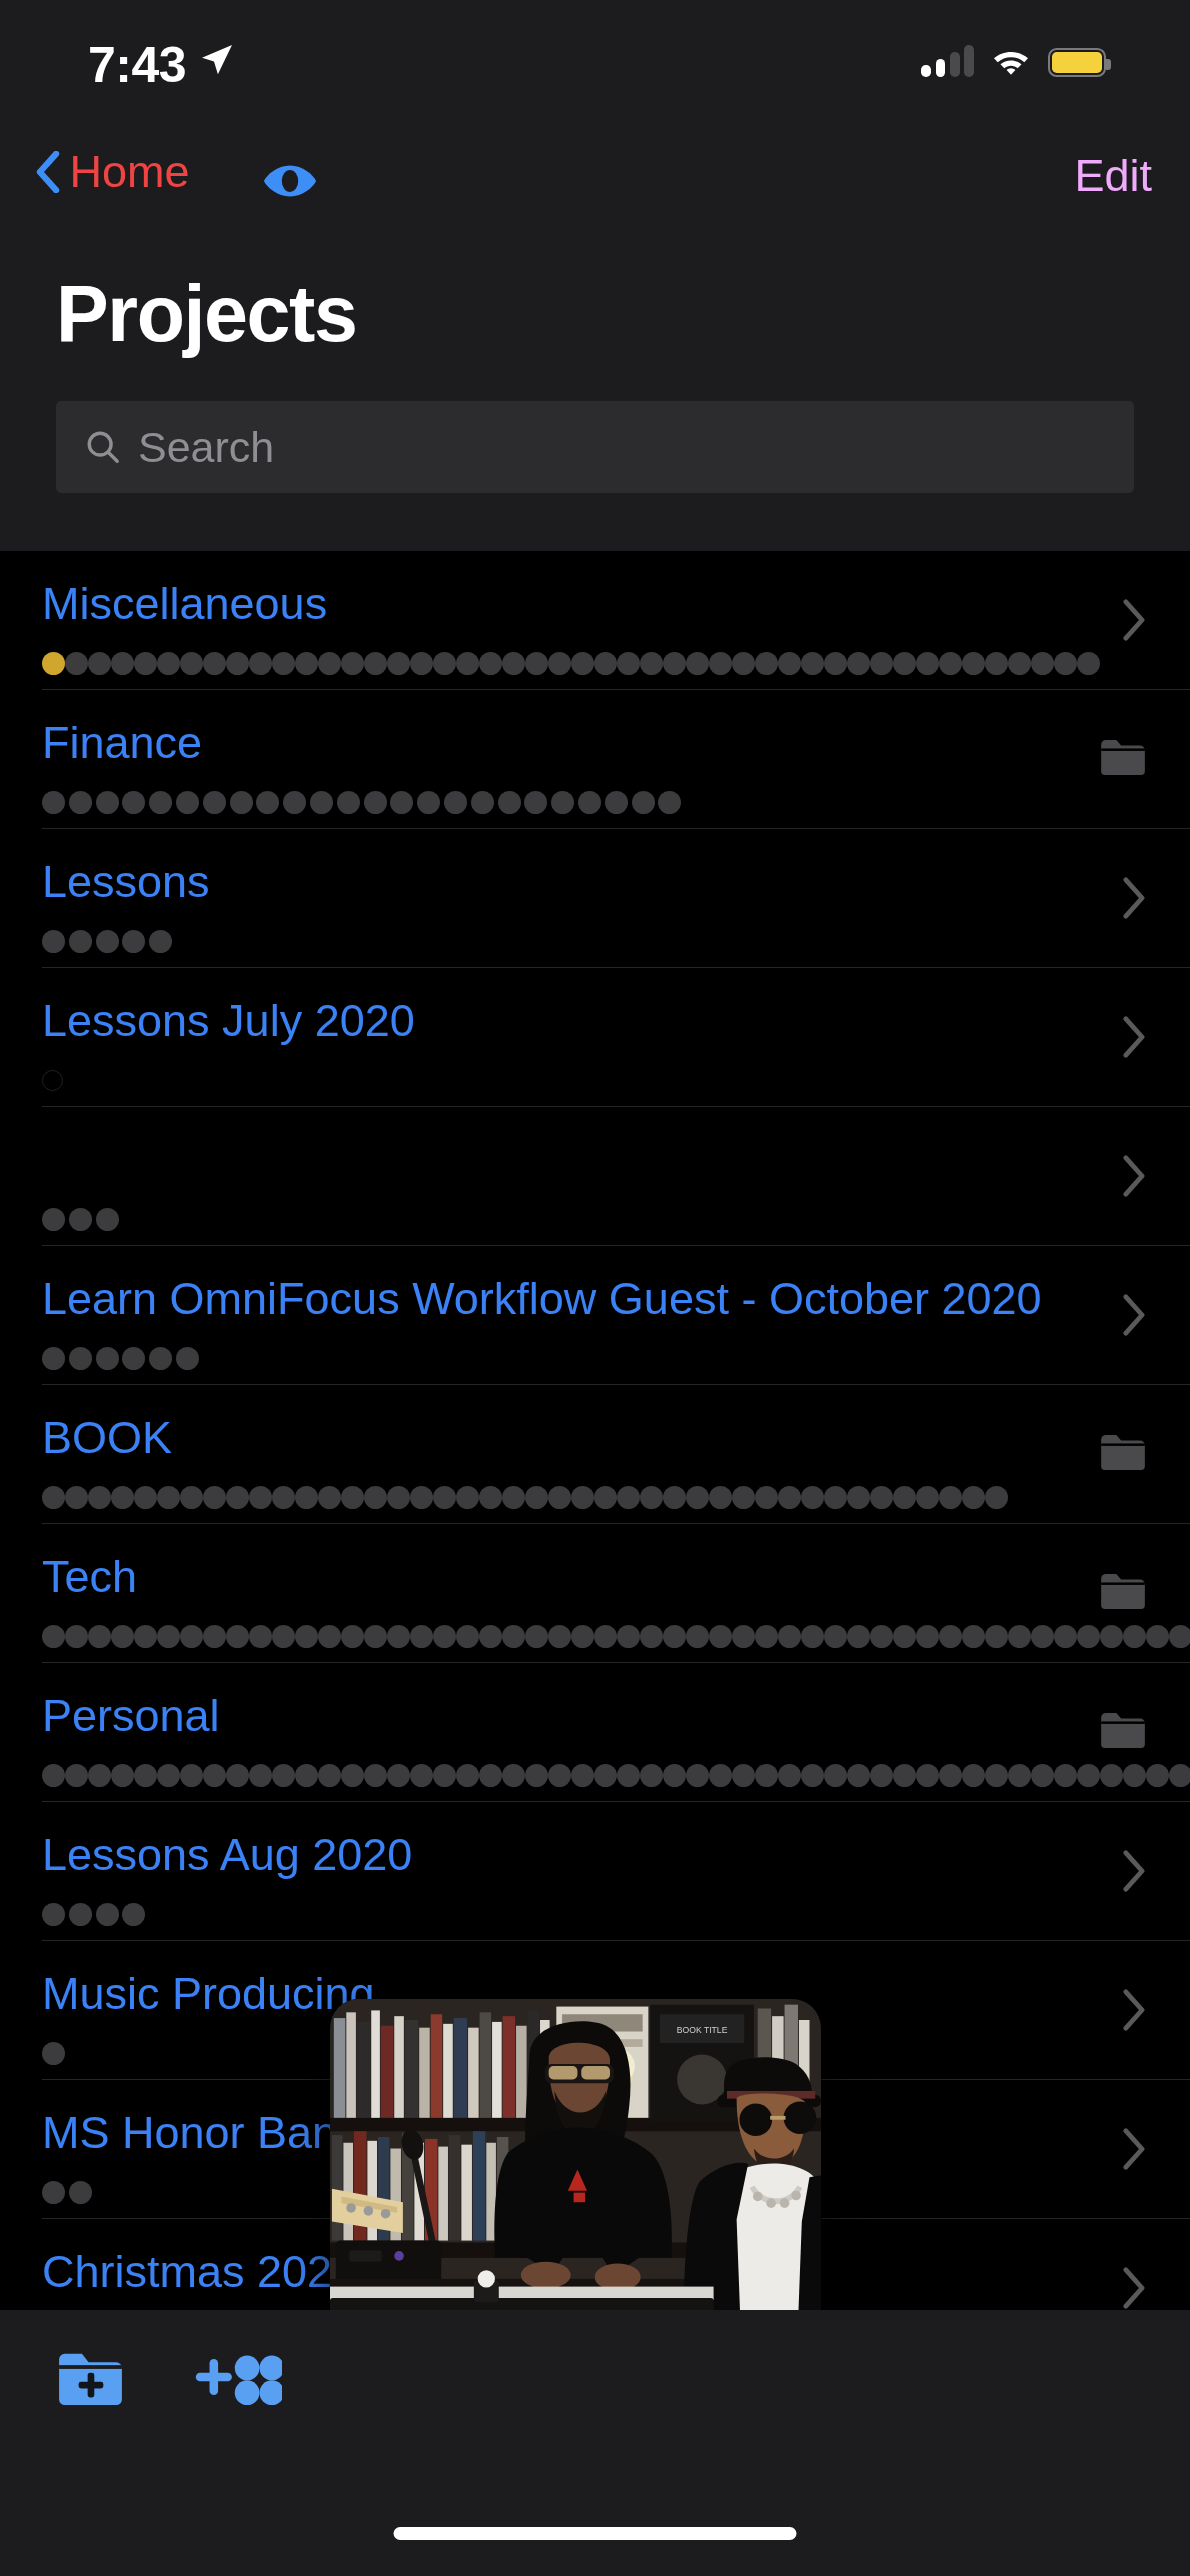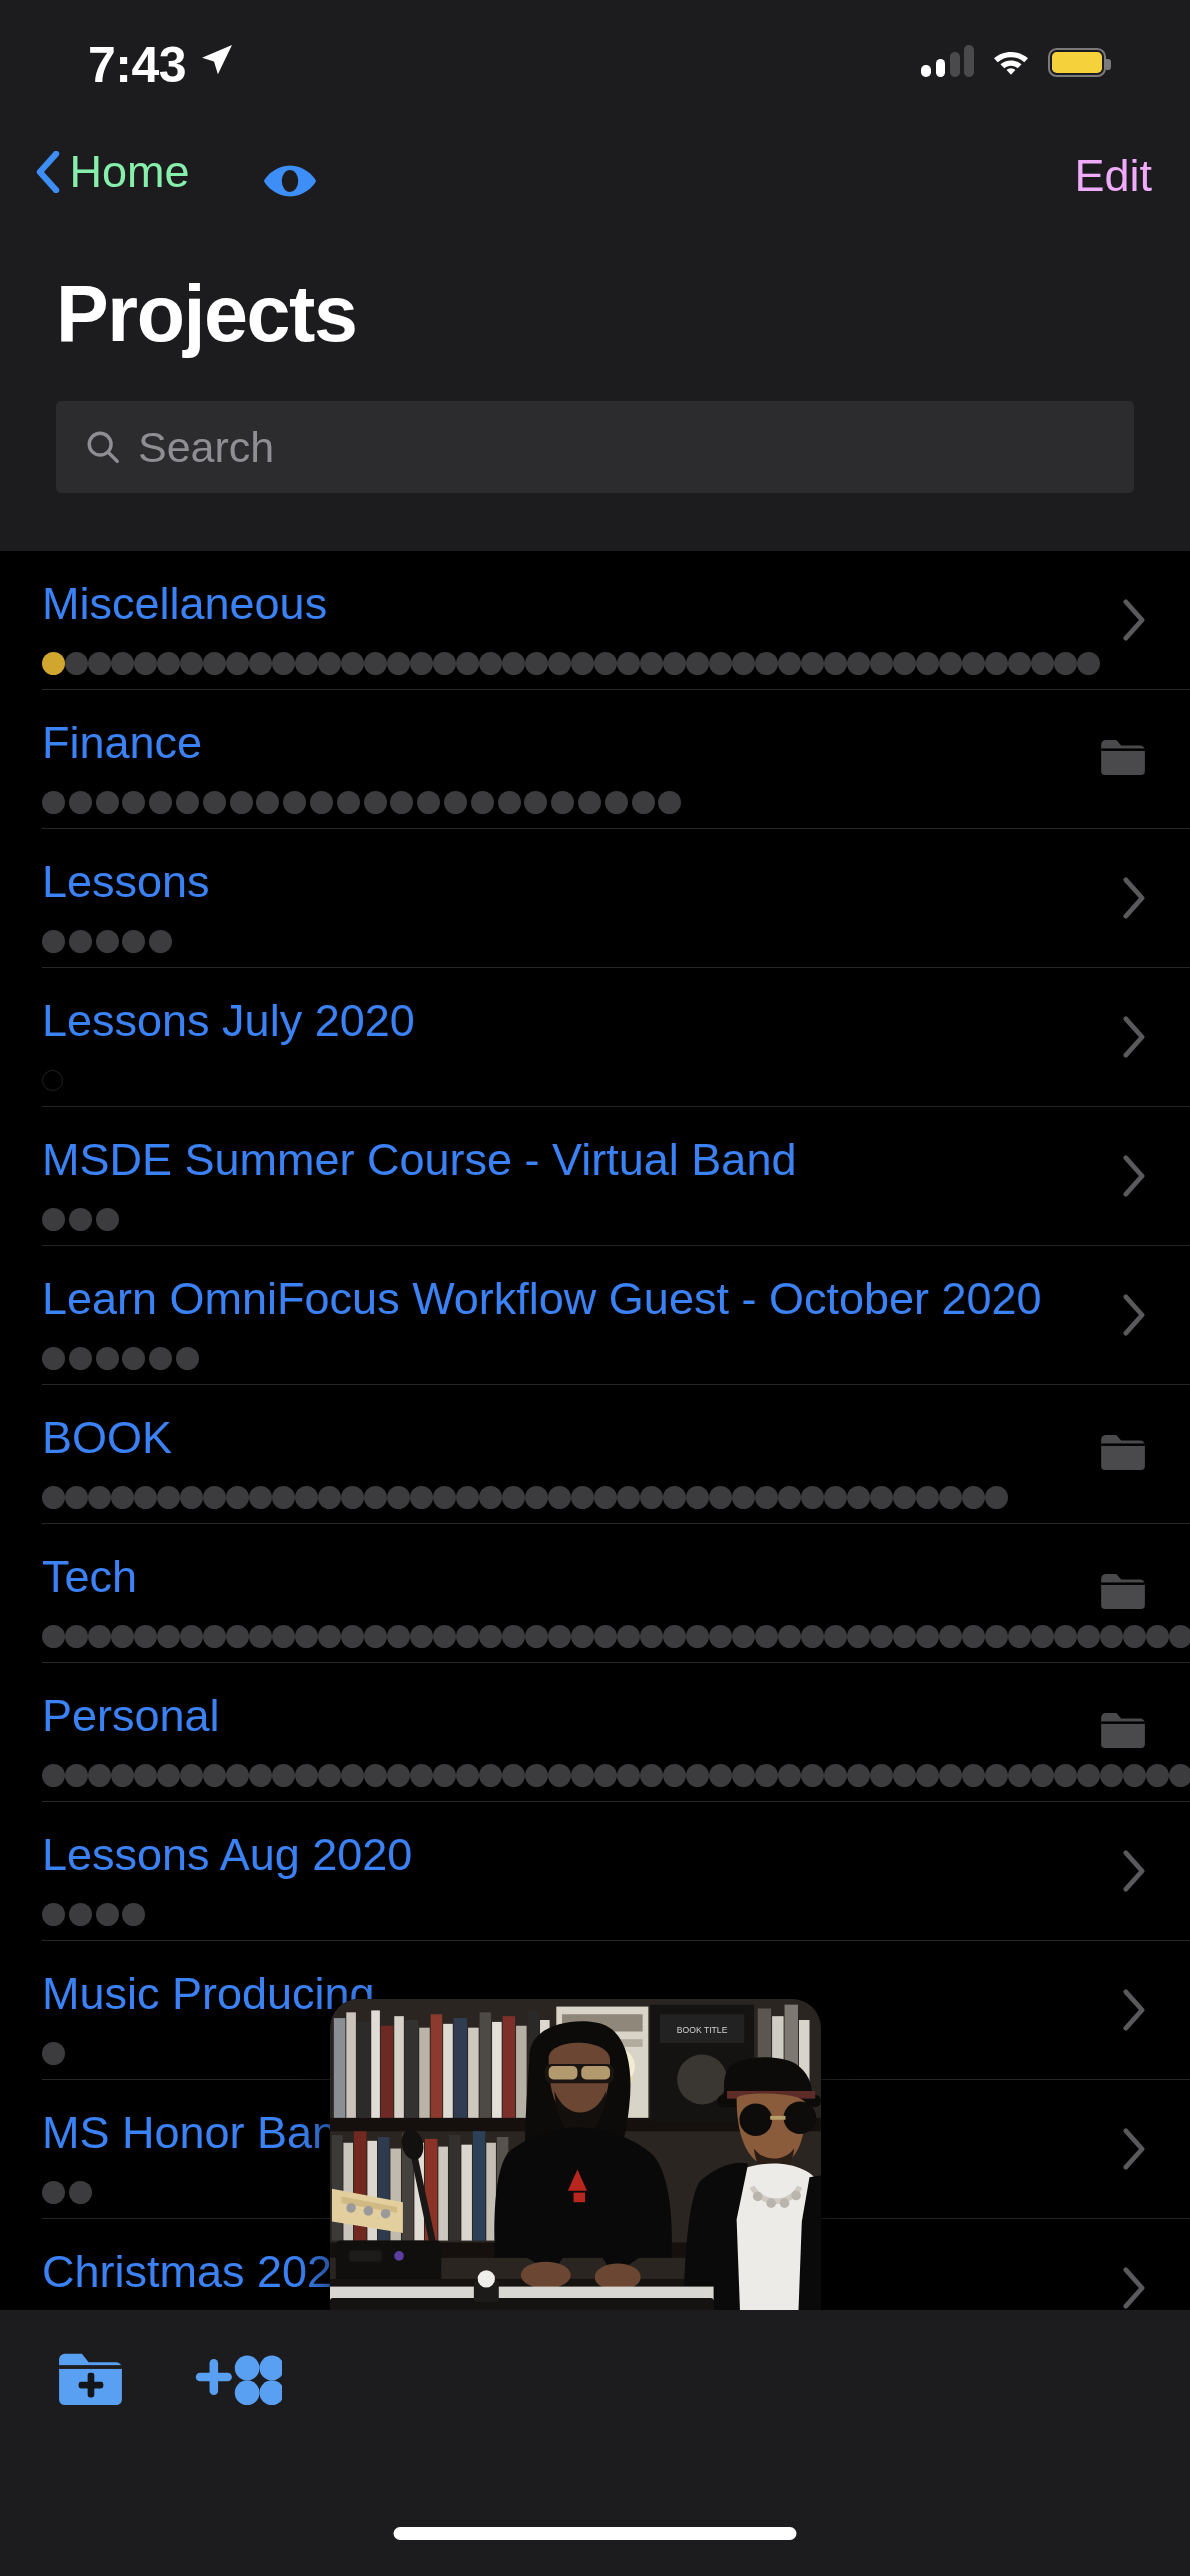--- a/index.html
+++ b/index.html
@@ -53,21 +53,21 @@
   }
 
   
   .navbar {
     position:absolute; top:129px; left:0; right:0; height:101px;
     background:#1C1C1E;
   }
   .nav-back {
     position:absolute; left:35px; top:17px;
     display:flex; align-items:center; gap:9.6px;
-    color:#86efac; font-size:45px; cursor:pointer;
+    color:#ef4444; font-size:45px; cursor:pointer;
   }
   .nav-back .chev { width:25px; height:42px; }
   .nav-eye {
     position:absolute; left:261px; top:23px;
     width:58px; height:58px; cursor:pointer;
   }
   .nav-edit {
     position:absolute; right:38px; top:21px;
     color:#f0abfc; font-size:45px; cursor:pointer;
   }
@@ -316,21 +316,20 @@
       <div class="row">
         <div class="title">Lessons July 2020</div>
         <div class="dots" style="gap: 3.8px;">
           <span class="dot empty"></span>
         </div>
         <div class="acc"><svg class="chev-r" viewBox="0 0 26 44">
             <path d="M5 3 L22 22 L5 41" stroke="#5A5A5C" stroke-width="5" fill="none" stroke-linecap="round" stroke-linejoin="round"></path>
           </svg></div>
       </div>
       <div class="row">
-        <div class="title">MSDE Summer Course - Virtual Band</div>
         <div class="dots" style="gap: 3.8px;">
           <span class="dot"></span>
           <span class="dot"></span>
           <span class="dot"></span>
         </div>
         <div class="acc"><svg class="chev-r" viewBox="0 0 26 44">
             <path d="M5 3 L22 22 L5 41" stroke="#5A5A5C" stroke-width="5" fill="none" stroke-linecap="round" stroke-linejoin="round"></path>
           </svg></div>
       </div>
       <div class="row">

